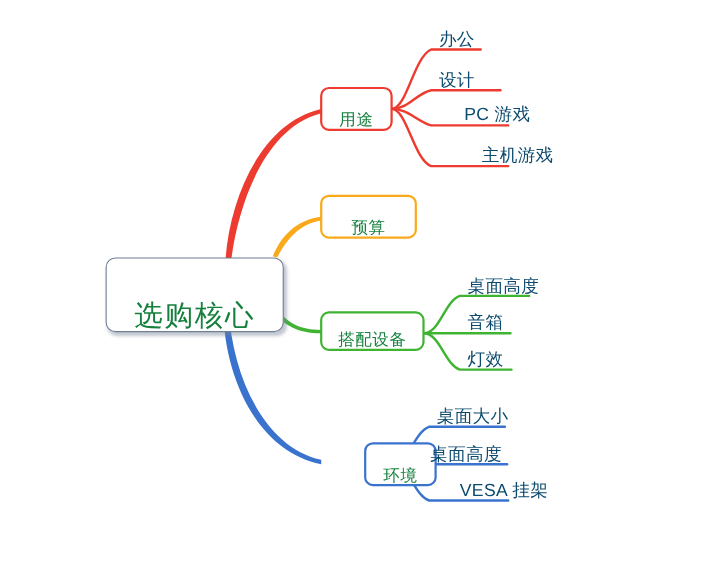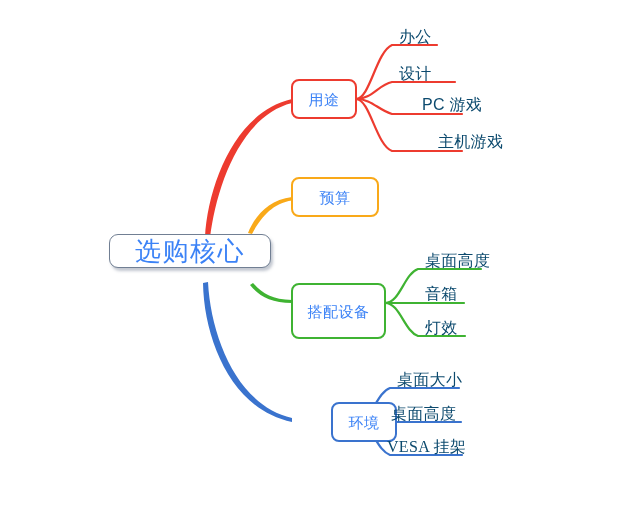--- a/index.html
+++ b/index.html
@@ -23,26 +23,26 @@
     left: 0;
     top: 0;
     width: 640px;
     height: 518px;
     pointer-events: none;
   }
   .node {
     position: absolute;
     box-sizing: border-box;
     display: flex;
-    align-items: center;
+    align-items: flex-end;
     justify-content: center;
     background: #ffffff;
     border-style: solid;
     white-space: nowrap;
-    color: #3b82f6;
+    color: #15803d;
   }
   .node-label {
     display: block;
     line-height: 1;
   }
   
   .root-node {
     border-width: 1.6px;
     border-color: #717f93;
     border-radius: 9px;
@@ -97,46 +97,46 @@
       <path d="M 385 303 C 400 303 404 331 418 336 L 465 336"></path>
     </g>
 
     <g fill="none" stroke="#3A73CE" stroke-width="2.2" stroke-linecap="round">
       <path d="M 356 422 C 372 422 376 393 390 388 L 459 388"></path>
       <path d="M 356 422 L 461 422"></path>
       <path d="M 356 422 C 372 422 376 450 390 455 L 462 455"></path>
     </g>
   </svg>
 
-  <div class="node root-node" style="left:109px; top:234px; width:162px; height:34px;">
+  <div class="node root-node" style="left:96px; top:234px; width:162px; height:68px;font-family:Liberation Mono, monospace;">
     <span class="node-label">选购核心</span>
   </div>
 
   <div class="node branch-node" style="left:291px; top:79px; width:66px; height:40px; border-color:#ED3B2F;">
     <span class="node-label">用途</span>
   </div>
 
   <div class="node branch-node" style="left:291px; top:177px; width:88px; height:40px; border-color:#F9A919;">
     <span class="node-label">预算</span>
   </div>
 
-  <div class="node branch-node" style="left:291px; top:283px; width:95px; height:56px; border-color:#3FB332;">
+  <div class="node branch-node" style="left:291px; top:283px; width:95px; height:36px; border-color:#3FB332;">
     <span class="node-label">搭配设备</span>
   </div>
 
   <div class="node branch-node" style="left:291px; top:402px; width:66px; height:40px; border-color:#3A73CE;margin-left:40px;">
     <span class="node-label">环境</span>
   </div>
 
   <div class="leaf" style="left:399px; top:29px;">办公</div>
   <div class="leaf" style="left:399px; top:66px;">设计</div>
   <div class="leaf" style="left:399px; top:97px;margin-left:23px;">PC 游戏</div>
   <div class="leaf" style="left:399px; top:134px;margin-left:39px;">主机游戏</div>
 
   <div class="leaf" style="left:425px; top:253px;">桌面高度</div>
   <div class="leaf" style="left:425px; top:286px;">音箱</div>
   <div class="leaf" style="left:425px; top:320px;">灯效</div>
 
   <div class="leaf" style="left:397px; top:372px;font-family:Liberation Serif, serif;">桌面大小</div>
   <div class="leaf" style="left:391px; top:406px;">桌面高度</div>
-  <div class="leaf" style="left:387px; top:439px;font-family:Liberation Serif, serif;">VESA 挂架</div>
+  <div class="leaf" style="left:418px; top:439px;">VESA 挂架</div>
 
 </div>
 
 </body></html>

